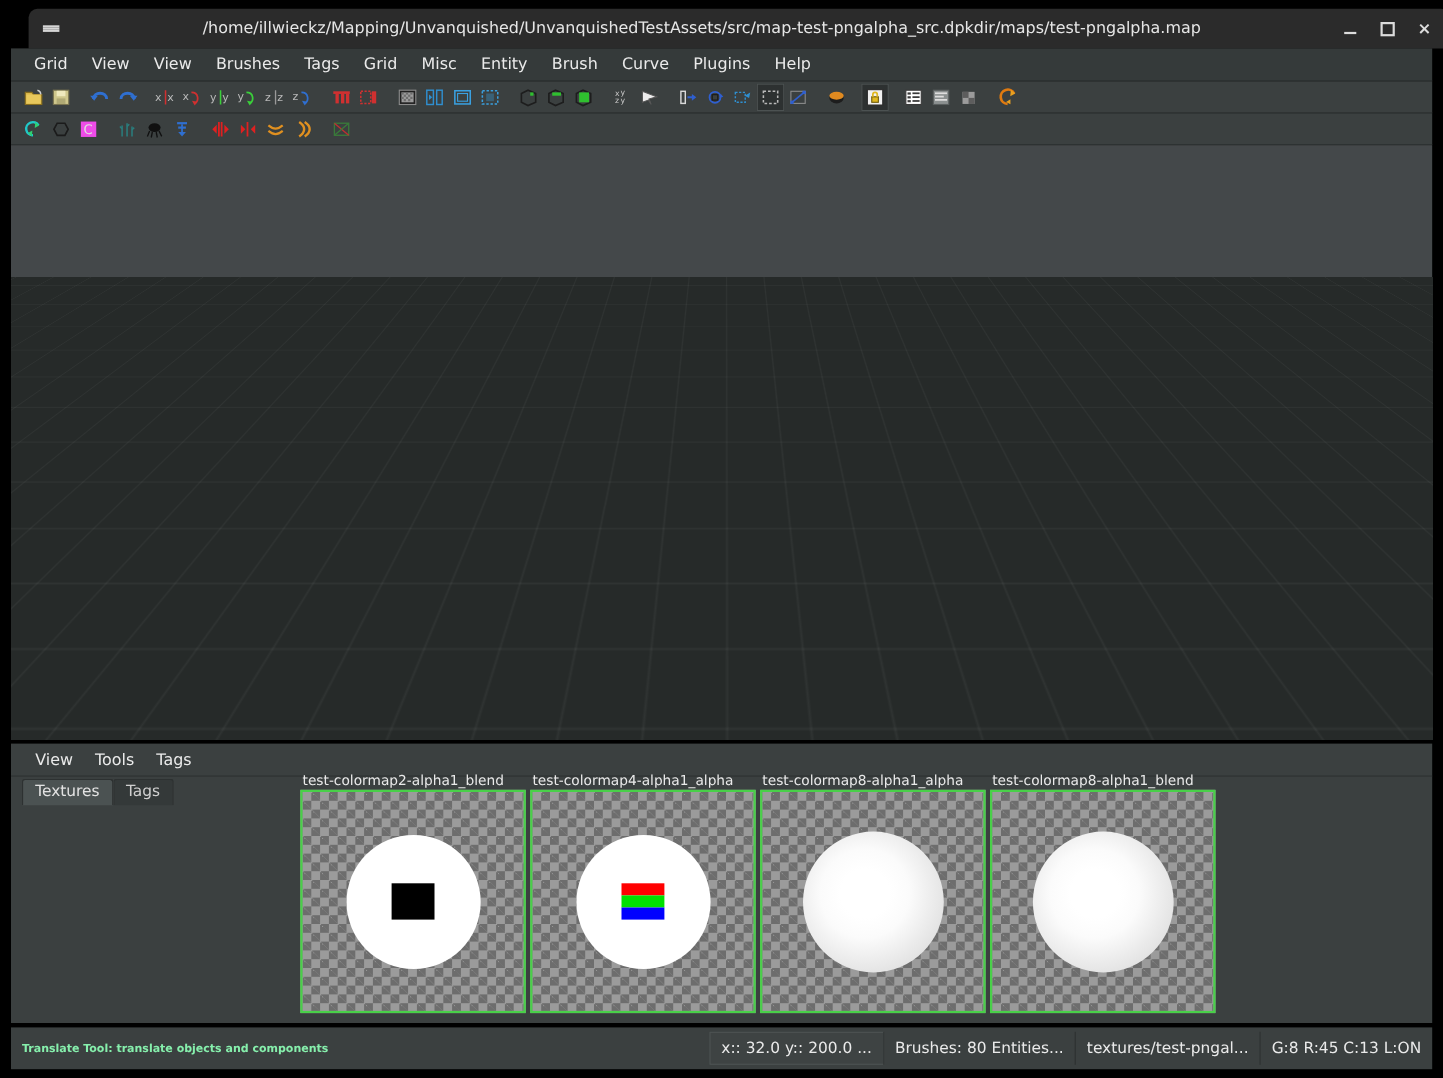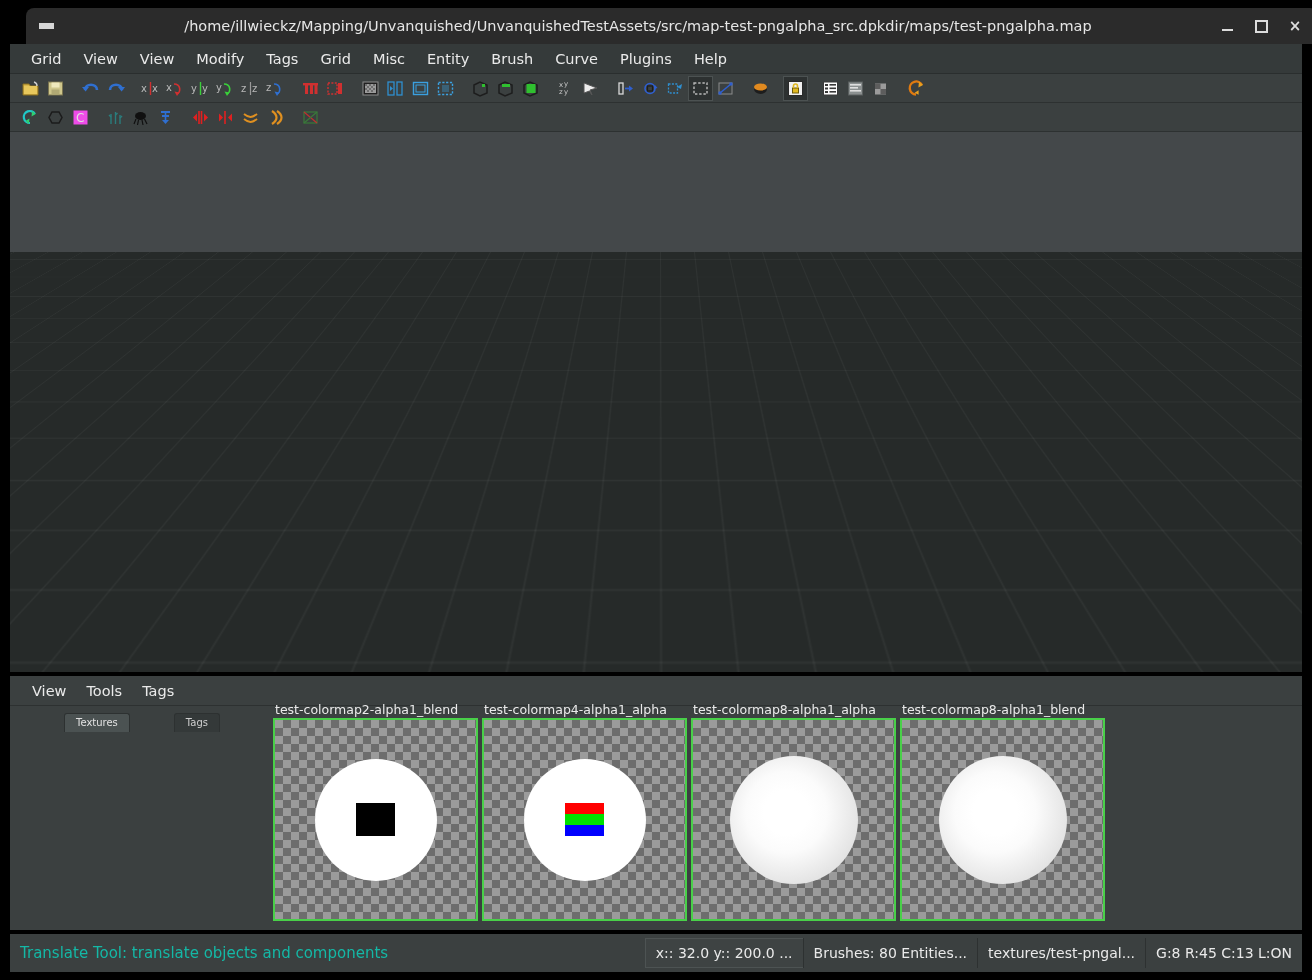--- a/index.html
+++ b/index.html
@@ -125,23 +125,23 @@
   .texmenu {
     height:30px; display:flex; align-items:center; padding-left:12px;
     border-bottom:1px solid #2d3131;
   }
   .texmenu .menu-item { font-size:14.5px; padding:3px 10px; }
 
   .tabrow {
     position:absolute; left:10px; top:30px; height:26px; display:flex; align-items:flex-end;
   }
   .tab {
-    background:#4b5252; color:#e2e2e2; font-size:10px;
+    background:#4b5252; color:#e2e2e2; font-size:14px;
     padding: 3px 11px 4px 11px; border-top-left-radius:3px; border-top-right-radius:3px;
-    border:1px solid #2d3131; border-bottom:none;margin-left:44px;
+    border:1px solid #2d3131; border-bottom:none;
   }
   .tab.inactive { background:#343939; color:#cfcfcf; }
 
   .treebox {
     position:absolute; left:14px; top:58px; width:204px; height:168px;
     background:#4b4f4f; border:1px solid #5e6363;
     display:flex;
   }
   .treelist { flex:1; padding-top:3px; }
   .tree-item {
@@ -189,22 +189,23 @@
   .tex-rgb { width:39px; height:33px; display:flex; flex-direction:column; }
   .tex-rgb i { flex:1; display:block; }
 
   
   .statusbar {
     position:absolute; left:10px; top:934px; width:1292px; height:38px;
     background:#3b4040;
     display:flex; align-items:center;
   }
   .sb-main {
-    flex:1; color:#14b8a6; font-size:15px; padding-left:10px; white-space:nowrap;
+    flex:1; color:#86efac; font-size:10px; padding-left:10px; white-space:nowrap;
     overflow:hidden;
+    font-weight:bold;
   }
   .sb-cell {
     color:#eaeaea; font-size:14px; height:30px; display:flex; align-items:center;
     padding:0 10px; border-left:1px solid #2d3131; white-space:nowrap;
   }
   .sb-cell.boxed { background:#3e4343; border:1px solid #4d5353; margin-right:-1px; }
   .sb-cell.last { border-left:1px solid #2d3131; }
   .sb-grip {
     position:absolute; left:218px; top:935px; width:18px; height:4px;
     background: repeating-linear-gradient(90deg,#6a6f6f 0 2px, transparent 2px 4px);
@@ -228,21 +229,21 @@
       <div class="wbtn min"></div>
       <div class="wbtn max"></div>
       <div class="wbtn close">×</div>
     </div>
   </div>
 
   <div class="menubar">
     <div class="menu-item">Grid</div>
     <div class="menu-item">View</div>
     <div class="menu-item">View</div>
-    <div class="menu-item">Modify</div>
+    <div class="menu-item">Brushes</div>
     <div class="menu-item">Tags</div>
     <div class="menu-item">Grid</div>
     <div class="menu-item">Misc</div>
     <div class="menu-item">Entity</div>
     <div class="menu-item">Brush</div>
     <div class="menu-item">Curve</div>
     <div class="menu-item">Plugins</div>
     <div class="menu-item">Help</div>
   </div>
 

